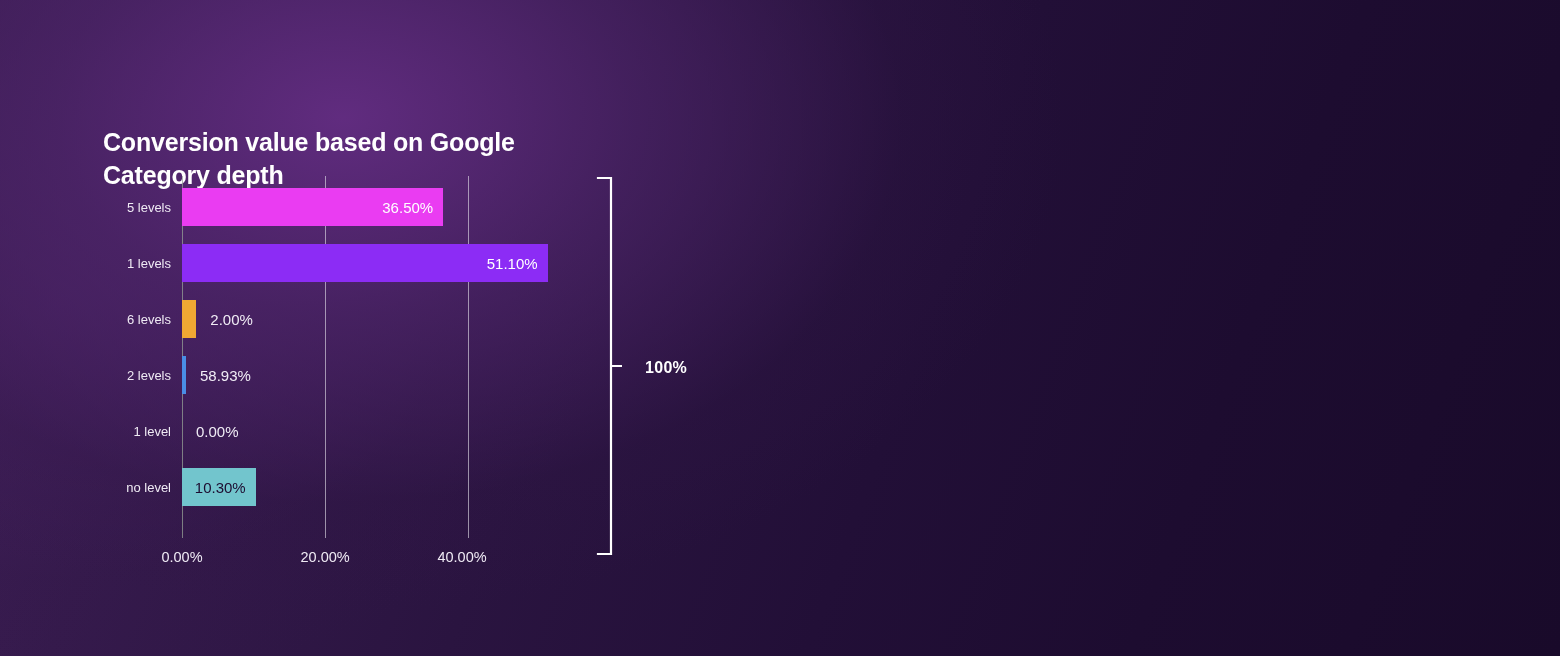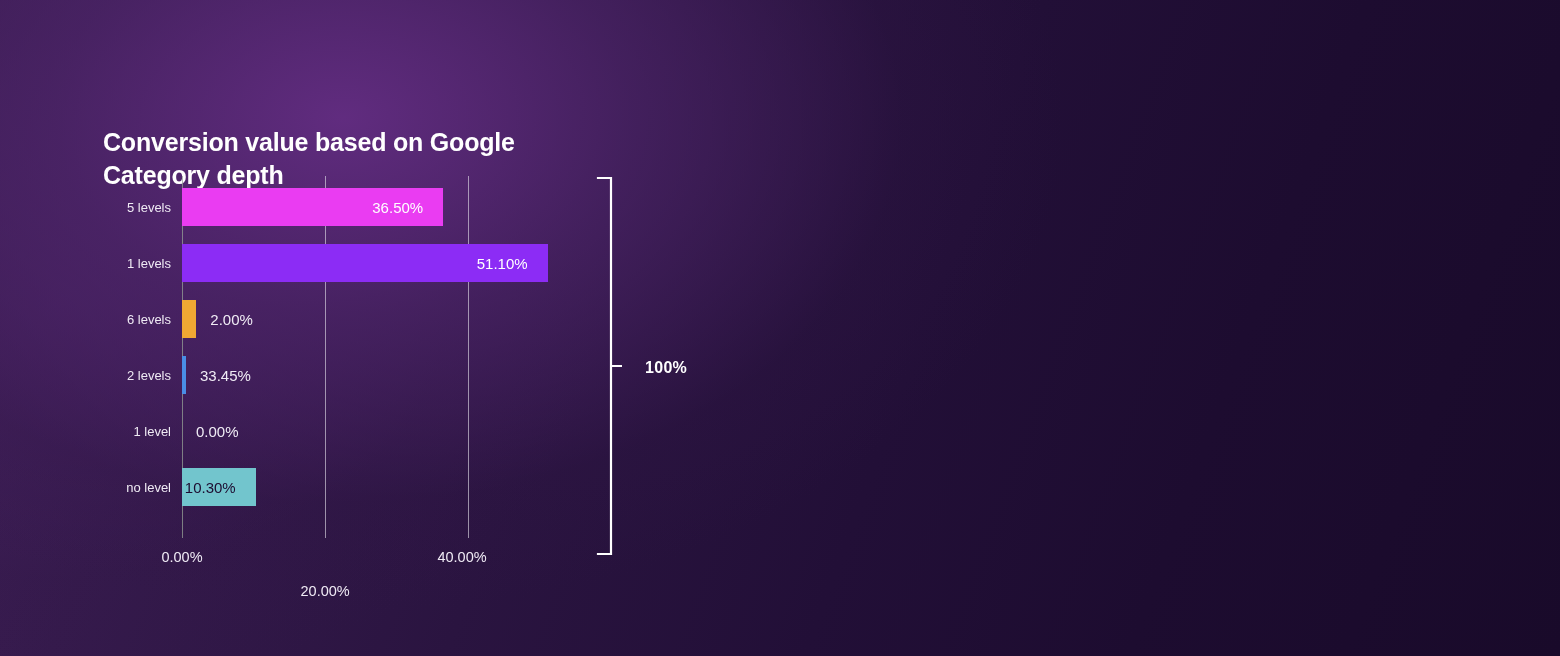--- a/index.html
+++ b/index.html
@@ -74,21 +74,21 @@
     top: 0;
     height: 100%;
     box-sizing: border-box;
     display: flex;
     align-items: center;
     justify-content: flex-end;
   }
   .bar-value-in {
     font-size: 15px;
     color: #ffffff;
-    padding-right: 20px;
+    padding-right: 10px;
     white-space: nowrap;
   }
   .bar-value-in.dark {
     color: #1d0c30;
   }
   .bar-value-out {
     position: absolute;
     top: 0;
     height: 100%;
     display: flex;
@@ -164,37 +164,37 @@
           </div>
         </div>
         <div class="row" style="top: 124px; height: 38px;">
           <div class="cat-label">6 levels</div>
           <div class="bar" style="width: 14.3101px; background: rgb(240, 168, 51);"></div>
           <div class="bar-value-out" style="left: 28.3101px;">2.00%</div>
         </div>
         <div class="row" style="top: 180px; height: 38px;">
           <div class="cat-label">2 levels</div>
           <div class="bar" style="width: 4px; background: rgb(74, 142, 230);"></div>
-          <div class="bar-value-out" style="left: 18px;">33.45%</div>
+          <div class="bar-value-out" style="left: 18px;">58.93%</div>
         </div>
         <div class="row" style="top: 236px; height: 38px;">
           <div class="cat-label">1 level</div>
           <div class="bar-value-out" style="left: 14px;">0.00%</div>
         </div>
         <div class="row" style="top: 292px; height: 38px;">
           <div class="cat-label">no level</div>
           <div class="bar" style="width: 73.6968px; background: rgb(114, 197, 205);">
             <span class="bar-value-in dark">10.30%</span>
           </div>
         </div>
       </div>
 
     <div id="xticks-left">
         <div class="xtick" style="left: 0px;">0.00%</div>
-        <div class="xtick" style="left: 143.101px; margin-top: 34px;">20.00%</div>
+        <div class="xtick" style="left: 143.101px;">20.00%</div>
         <div class="xtick" style="left: 280px;">40.00%</div>
       </div>
 
     <div class="bracket" id="bracket-left">
       <svg width="26" height="380" viewBox="0 0 26 380" aria-hidden="true">
         <path d="M2 2 H15 V190 M15 190 V378 H2 M15 190 H25" fill="none" stroke="#ffffff" stroke-width="2.2" stroke-linecap="square" stroke-linejoin="miter"></path>
       </svg>
     </div>
     <div class="bracket-label" id="bracket-left-lbl">100%</div>
   </section>

